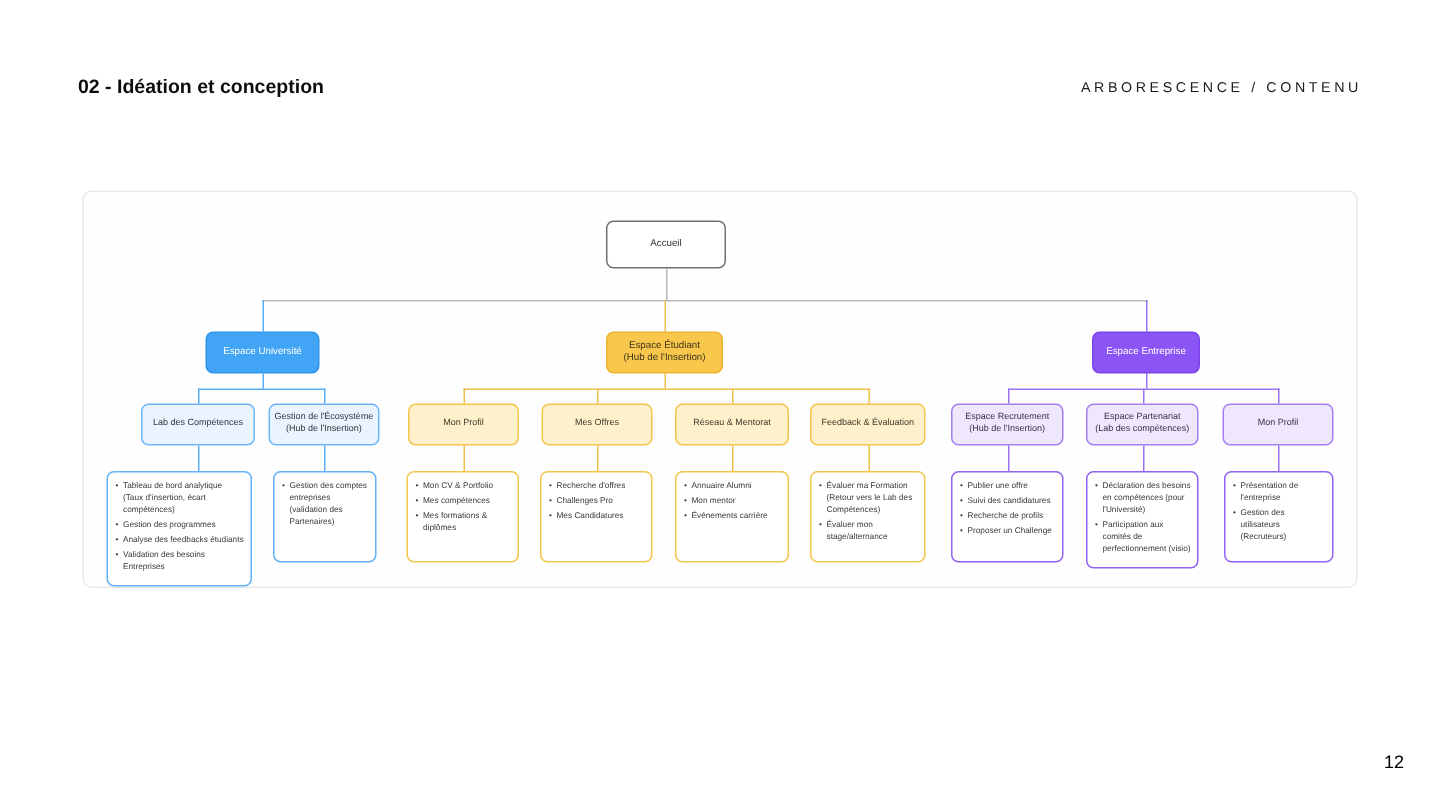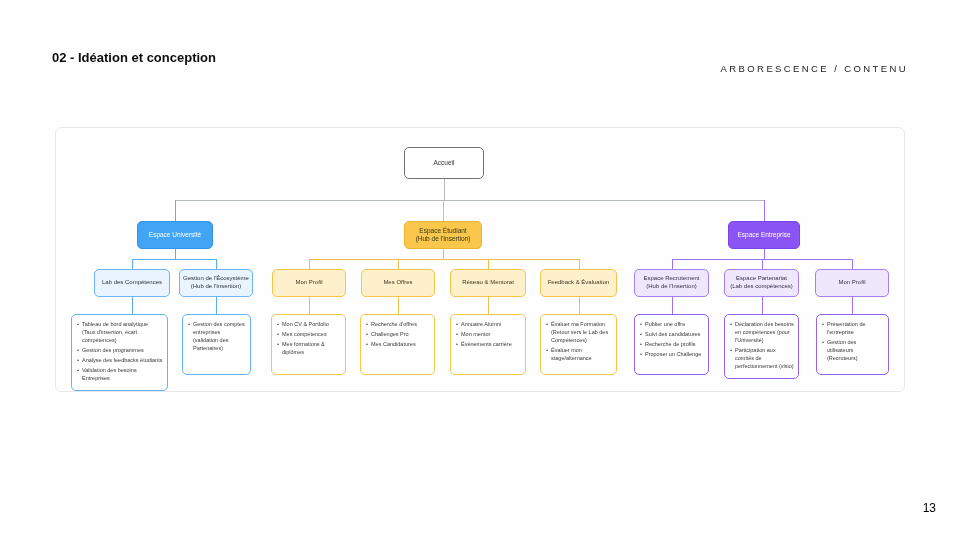--- a/index.html
+++ b/index.html
@@ -9,21 +9,21 @@
     background: #ffffff;
     font-family: "Liberation Sans", sans-serif;
     overflow: hidden;
     color: #1a1a1a;
   }
   .slide-title {
     position: absolute; left: 52px; top: 50px;
     font-size: 13px; font-weight: bold; color: #0d0d0d;
   }
   .section-label {
-    position: absolute; right: 52px; top: 63px;
+    position: absolute; right: 52px; top: 53px;
     font-size: 9.5px; font-weight: 400; letter-spacing: 2.4px; color: #1c1c1c;
   }
   .page-number {
     position: absolute; right: 24px; top: 501px;
     font-size: 12px; color: #000;
   }
   .frame {
     position: absolute; left: 55px; top: 127px; width: 850px; height: 265px;
     background: #fefefe; border: 1px solid #e8e8e8; border-radius: 6px;
   }
@@ -214,13 +214,13 @@
   </div>
   <div class="node leaf leaf-ent" style="left:760px; top:186px; width:73px;">
     <ul class="bullets">
         <li>Présentation de l'entreprise</li>
         <li>Gestion des utilisateurs (Recruteurs)</li>
       </ul>
   </div>
 
 </div>
 
-<div class="page-number">13</div>
+<div class="page-number">12</div>
 
 </body></html>

